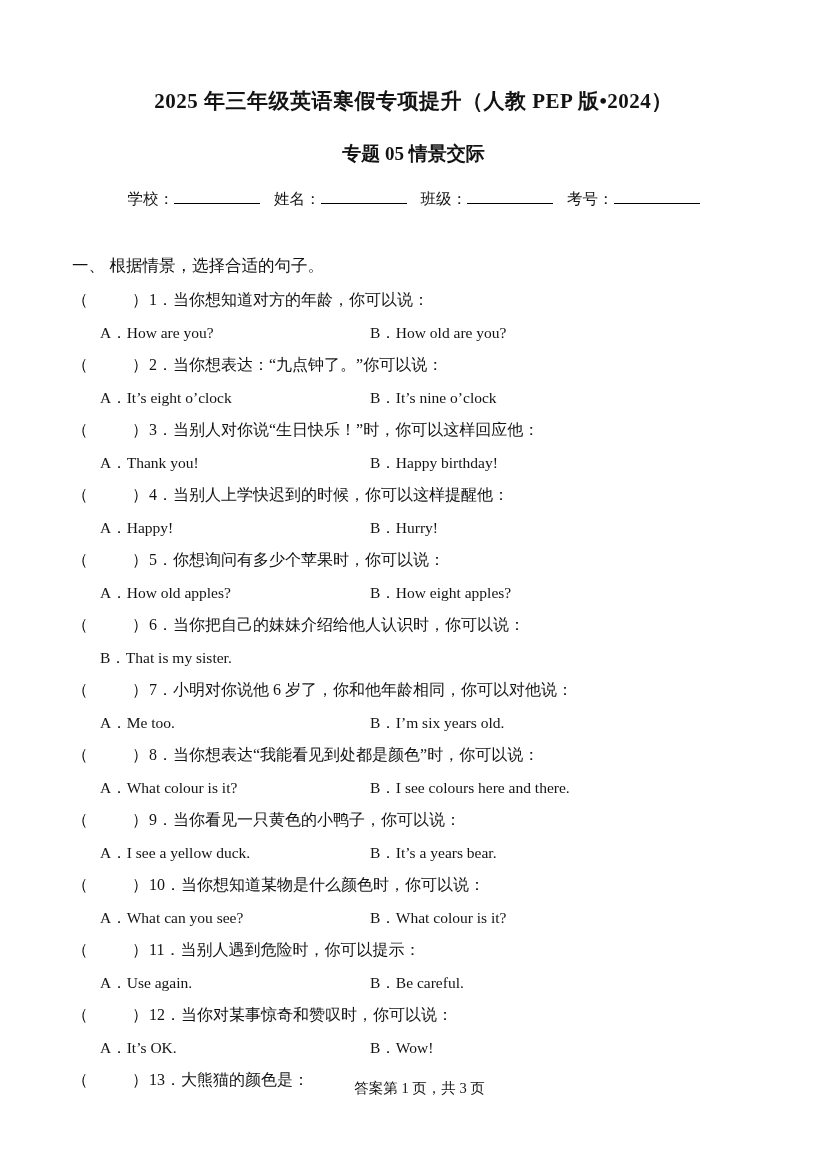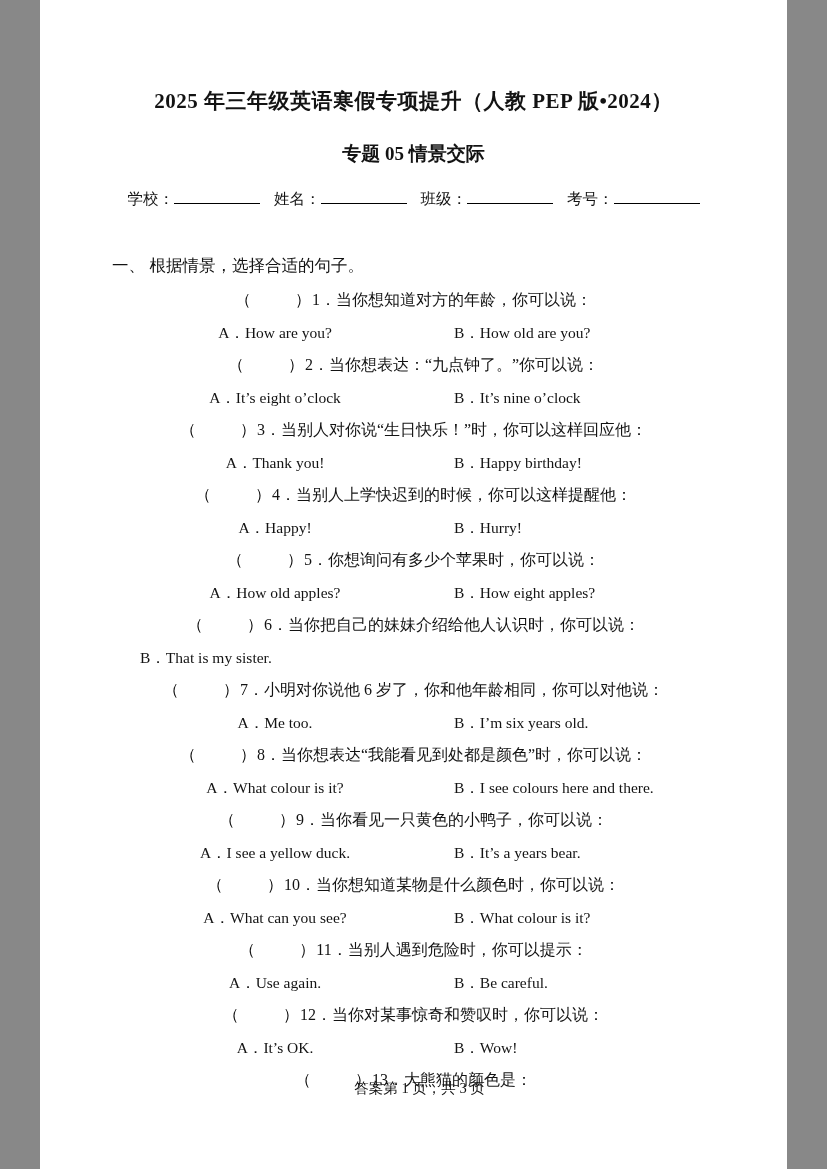--- a/index.html
+++ b/index.html
@@ -1,17 +1,17 @@
 <!DOCTYPE html>
 <html><head>
 <meta charset="utf-8">
 <style>
   html, body { margin: 0; padding: 0; background: #888; }
   .page {
-    width: 747px;
+    width: 827px;
     height: 1169px;
     margin: 0 auto;
     background: #ffffff;
     box-sizing: border-box;
     padding: 88px 72px 0 72px;
     position: relative;
     color: #131313;
     font-family: "Liberation Serif", "DejaVu Serif", serif;
   }
   .exam-title {
@@ -45,30 +45,29 @@
     vertical-align: baseline;
   }
   .section-heading {
     margin-top: 42px;
     font-weight: 400;
     font-size: 16.5px;
     line-height: 26px;
     font-family: "Liberation Sans", "DejaVu Sans", sans-serif;
   }
   .question-list { margin-top: 6px; }
-  .question { font-size: 16px; line-height: 32.5px; text-align: center; }
+  .question { font-size: 16px; line-height: 32.5px; }
   .stem-line { white-space: nowrap; }
   .paren-gap { display: inline-block; width: 44px; }
   .q-number { margin-left: 1px; }
   .options-row {
     display: flex;
     padding-left: 28px;
     font-size: 15.5px;
     line-height: 32.5px;
-    gap: 44px;
   }
   .option-a { width: 270px; }
   .option, .option-a { white-space: nowrap; }
   .page-footer {
     position: absolute;
     left: 12px;
     right: 0;
     top: 1078px;
     text-align: center;
     font-size: 14.5px;

